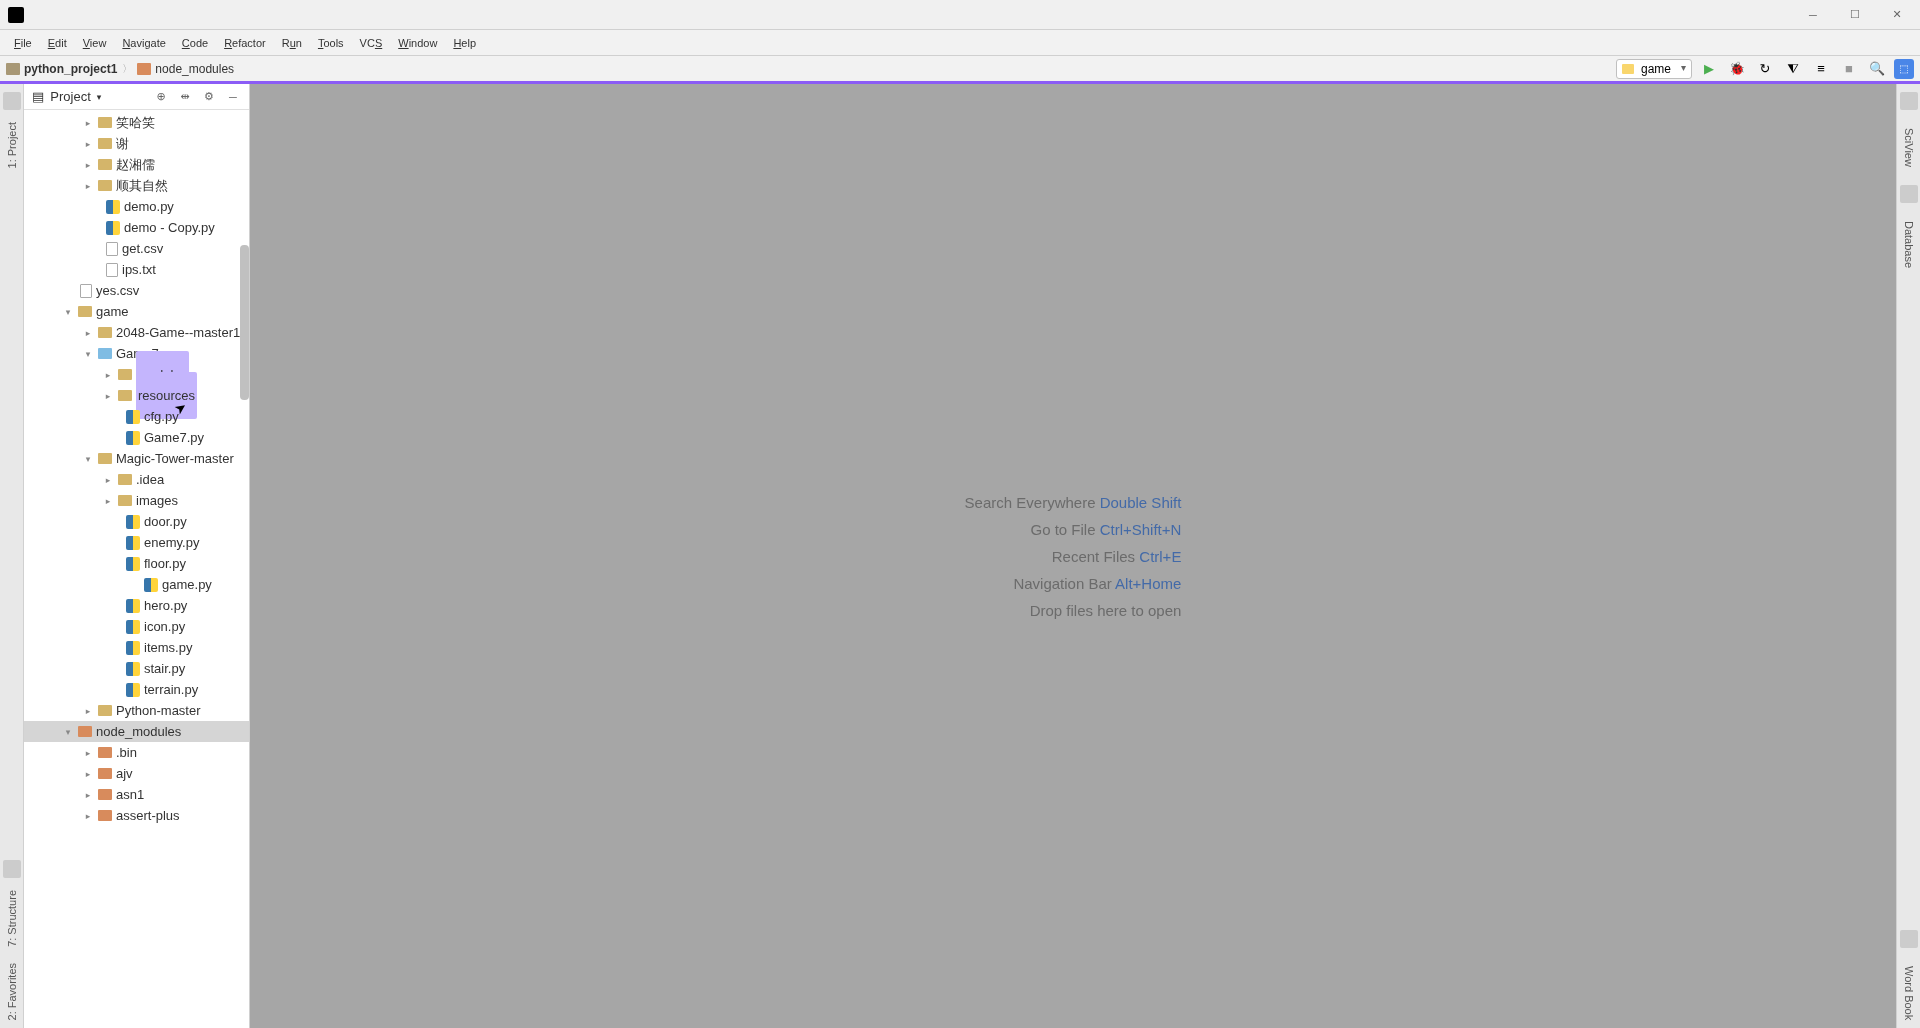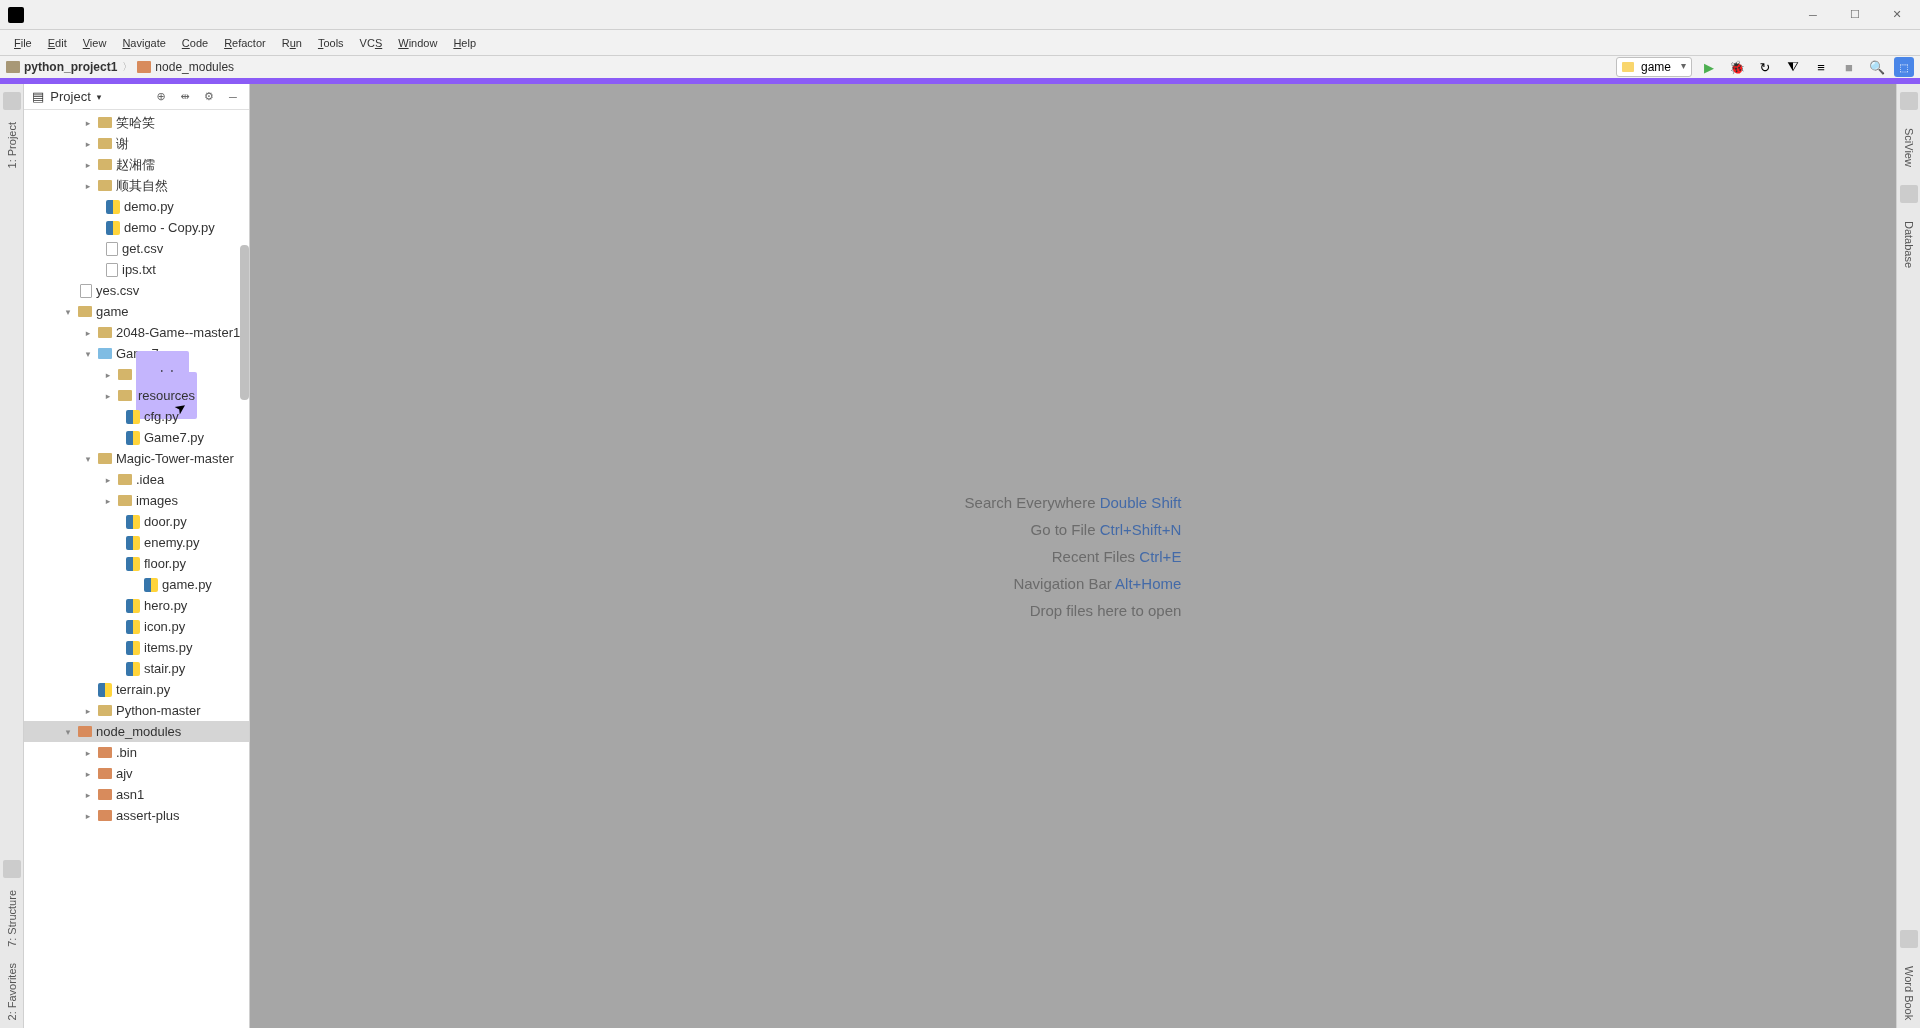--- a/index.html
+++ b/index.html
@@ -8,21 +8,21 @@
     .title-bar { height: 30px; background: #f0f0f0; display: flex; align-items: center; padding: 0 8px; border-bottom: 1px solid #d0d0d0; }
     .app-icon { width: 16px; height: 16px; background: #000; margin-right: 8px; border-radius: 2px; }
     .title-text { flex: 1; font-size: 12px; color: #333; }
     .win-controls { display: flex; gap: 12px; margin-left: auto; }
     .win-btn { width: 30px; height: 20px; display: flex; align-items: center; justify-content: center; cursor: pointer; font-size: 11px; color: #666; }
     
     .menu-bar { height: 26px; background: #f2f2f2; display: flex; align-items: center; padding: 0 6px; border-bottom: 1px solid #d0d0d0; }
     .menu-item { padding: 3px 8px; font-size: 11px; color: #333; cursor: pointer; }
     .menu-item u { text-decoration: underline; }
     
-    .nav-bar { height: 28px; background: #f2f2f2; display: flex; align-items: center; border-bottom: 6px solid #8b5cf6; padding: 0 6px; }
+    .nav-bar { height: 28px; background: #f2f2f2; display: flex; align-items: center; border-bottom: 3px solid #8b5cf6; padding: 0 6px; }
     .breadcrumb { display: flex; align-items: center; gap: 5px; flex: 1; }
     .bc-item { display: flex; align-items: center; gap: 4px; font-size: 12px; color: #333; }
     .bc-sep { font-size: 10px; color: #999; }
     .folder-icon { width: 14px; height: 12px; background: #a89876; border-radius: 1px; display: inline-block; }
     .toolbar-right { display: flex; align-items: center; gap: 6px; }
     .run-config { background: #fff; border: 1px solid #c0c0c0; padding: 2px 20px 2px 24px; font-size: 12px; position: relative; border-radius: 3px; }
     .run-config::before { content: ""; position: absolute; left: 5px; top: 4px; width: 12px; height: 10px; background: #f9d66d; border-radius: 1px; }
     .run-config::after { content: "▾"; position: absolute; right: 5px; top: 2px; font-size: 10px; color: #666; }
     .tool-icon { width: 22px; height: 22px; display: flex; align-items: center; justify-content: center; cursor: pointer; font-size: 13px; }
     .play-icon { color: #4caf50; }
@@ -256,21 +256,21 @@
           <span class="tree-label">icon.py</span>
         </div>
       <div class="tree-row" style="padding-left:98px">
           <span class="tree-icon ti-py"></span>
           <span class="tree-label">items.py</span>
         </div>
       <div class="tree-row" style="padding-left:98px">
           <span class="tree-icon ti-py"></span>
           <span class="tree-label">stair.py</span>
         </div>
-      <div class="tree-row" style="padding-left:70px">
+      <div class="tree-row" style="padding-left:98px">
           <span class="tree-icon ti-py"></span>
           <span class="tree-label">terrain.py</span>
         </div>
       <div class="tree-row" style="padding-left:58px">
           <span class="chevron">▸</span>
           <span class="tree-icon ti-folder"></span>
           <span class="tree-label">Python-master</span>
         </div>
       <div class="tree-row selected" style="padding-left:38px">
           <span class="chevron">▾</span>

